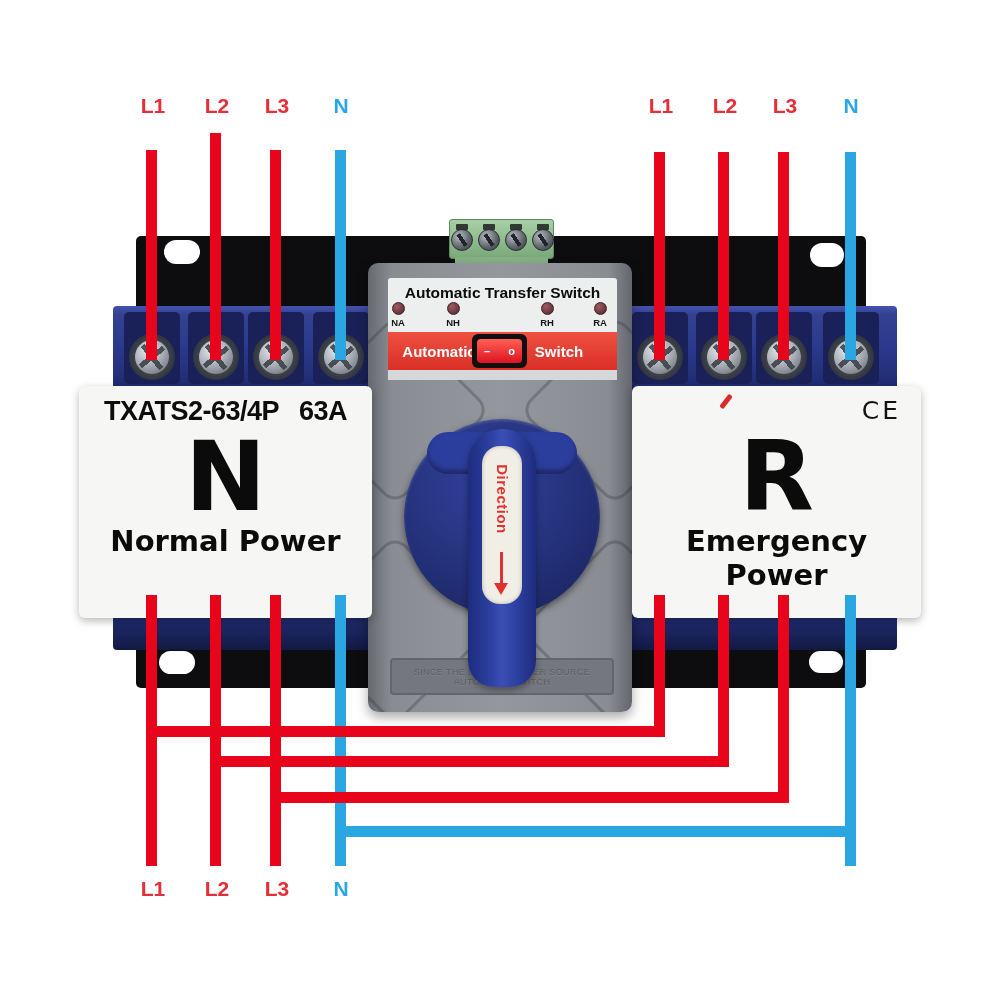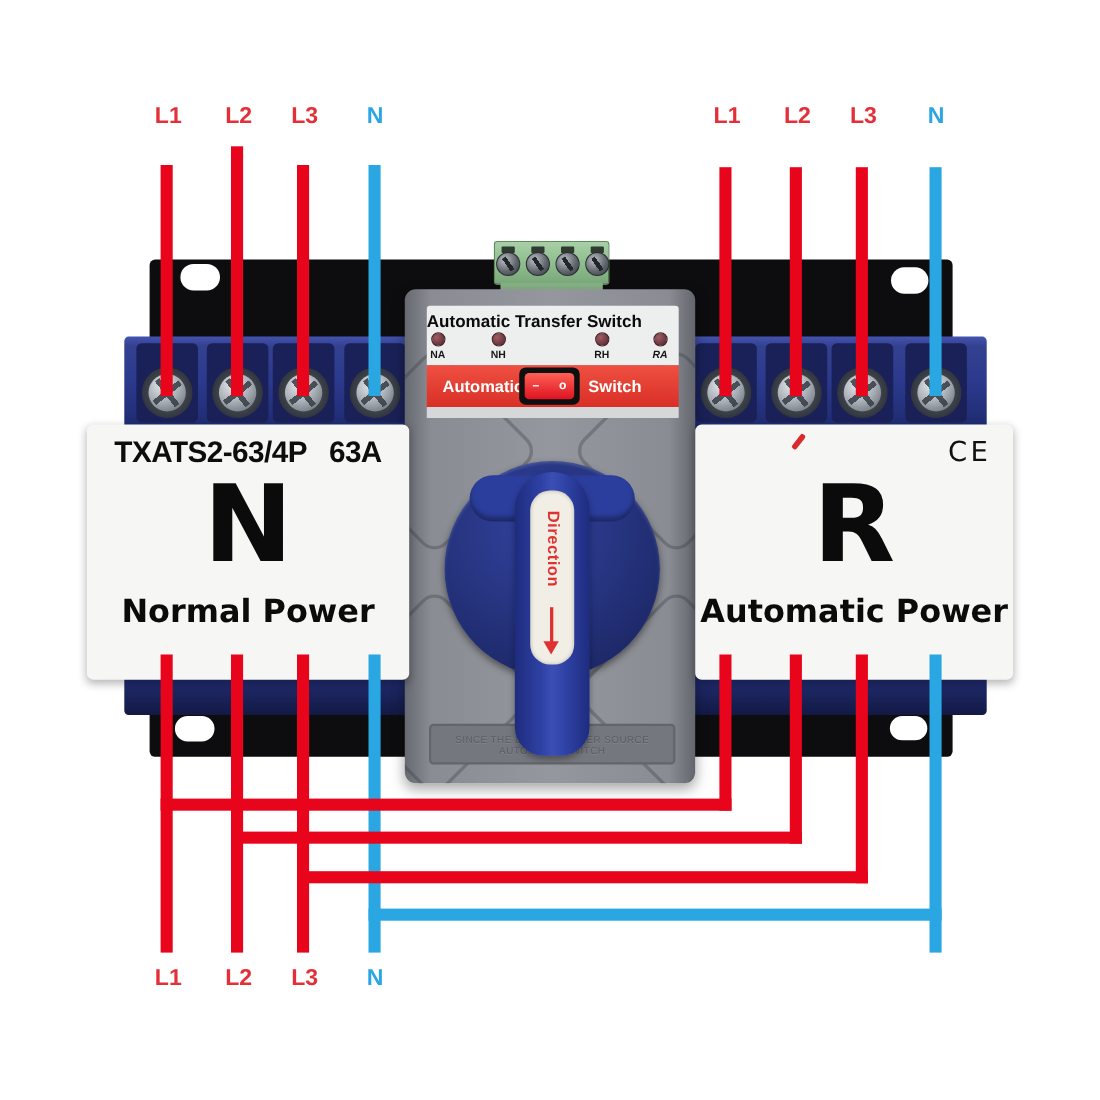--- a/index.html
+++ b/index.html
@@ -44,21 +44,21 @@
           background:radial-gradient(circle at 35% 32%,#b9bfc4,#62686e 55%,#35393f);border:1px solid #2b2f34;box-sizing:border-box;}
   .gscrew::after{content:"";position:absolute;inset:3px;border-radius:50%;
           background:linear-gradient(55deg,transparent 40%,#22262a 40%,#22262a 60%,transparent 60%);}
 
   
   .module{position:absolute;left:368px;top:263px;width:264px;height:449px;border-radius:10px;z-index:5;overflow:hidden;
           background:linear-gradient(90deg,#66696f 0%,#898c92 9%,#94979d 50%,#898c92 91%,#63666c 100%);
           box-shadow:0 5px 12px rgba(0,0,0,.35);}
   .groove{position:absolute;width:130px;height:130px;border:3px solid rgba(52,55,62,.32);border-radius:16px;transform:rotate(45deg);}
   .ctrl-white{position:absolute;left:20px;top:15px;width:229px;height:54px;background:#edefef;border-radius:3px 3px 0 0;}
-  .ctrl-title{position:absolute;top:6px;left:0;width:100%;font-size:15.5px;font-weight:700;color:#0b0b0b;}
+  .ctrl-title{position:absolute;top:6px;left:0;width:100%;text-align:center;font-size:15.5px;font-weight:700;color:#0b0b0b;}
   .led{position:absolute;top:24px;width:13px;height:13px;border-radius:50%;
        background:radial-gradient(circle at 35% 32%,#a15b63,#6c3940 62%,#4c242b);border:1px solid #3f2127;box-sizing:border-box;}
   .led-label{position:absolute;top:39px;width:44px;text-align:center;font-size:9.5px;font-weight:700;color:#161616;}
   .ctrl-red{position:absolute;left:20px;top:69px;width:229px;height:38px;background:linear-gradient(180deg,#ef5042,#d92f26);}
   .mode{position:absolute;top:11px;width:90px;text-align:center;color:#ffffff;font-size:15px;font-weight:700;}
   .rocker{position:absolute;left:84px;top:2px;width:55px;height:34px;background:#0f0f10;border-radius:6px;}
   .rocker-inner{position:absolute;left:5px;top:5px;width:45px;height:24px;border-radius:4px;
         background:linear-gradient(180deg,#ff6154,#dd1322);display:flex;align-items:center;justify-content:space-between;
         padding:0 7px;box-sizing:border-box;color:#fff;font-size:11px;font-weight:700;}
   .ctrl-strip{position:absolute;left:20px;top:107px;width:229px;height:10px;background:#d5d7d9;}
@@ -83,21 +83,21 @@
 
   
   .sticker{position:absolute;top:386px;height:232px;background:#f6f6f4;border-radius:6px;z-index:6;
            box-shadow:0 3px 8px rgba(0,0,0,.28);}
   .sticker.left{left:79px;width:293px;}
   .sticker.right{left:632px;width:289px;}
   .model-row{position:absolute;top:10px;left:0;width:100%;display:flex;justify-content:center;gap:20px;
              font-size:27px;font-weight:700;color:#0d0d0d;letter-spacing:-.5px;}
   .big-letter{position:absolute;top:42px;left:0;width:100%;text-align:center;
               font-family:"DejaVu Sans",sans-serif;font-size:97px;font-weight:700;line-height:1;color:#0b0b0b;}
-  .caption{position:absolute;top:152px;left:0;width:100%;text-align:center;
+  .caption{position:absolute;top:138px;left:0;width:100%;text-align:center;
            font-family:"DejaVu Sans",sans-serif;font-size:29px;font-weight:700;color:#0b0b0b;}
   .brand{position:absolute;left:26px;top:4px;font-family:"DejaVu Sans",sans-serif;font-style:italic;font-weight:700;
          font-size:34px;color:#1b72c6;letter-spacing:1px;}
   .brand-accent{position:absolute;left:86px;top:13px;width:16px;height:5px;background:#d92b2b;border-radius:2px;
          transform:rotate(-52deg);}
   .ce-mark{position:absolute;right:20px;top:10px;font-family:"DejaVu Sans",sans-serif;font-size:25px;font-weight:500;
          letter-spacing:3px;color:#111;}
 </style>
 </head>
 <body>
@@ -162,21 +162,21 @@
 
     <div class="ctrl-white">
       <div class="ctrl-title">Automatic Transfer Switch</div>
       <div class="led" style="left:4px;"></div>
       <div class="led" style="left:59px;"></div>
       <div class="led" style="left:153px;"></div>
       <div class="led" style="left:206px;"></div>
       <div class="led-label" style="left:-12px;">NA</div>
       <div class="led-label" style="left:43px;">NH</div>
       <div class="led-label" style="left:137px;">RH</div>
-      <div class="led-label" style="left:190px;font-style:italic;">RA</div>
+      <div class="led-label" style="left:190px;">RA</div>
     </div>
 
     <div class="ctrl-red">
       <div class="mode" style="left:6px;">Automatic</div>
       <div class="mode" style="left:126px;">Switch</div>
       <div class="rocker">
         <div class="rocker-inner">
           <span>–</span>
           <span>o</span>
         </div>
@@ -200,21 +200,21 @@
       <span>63A</span>
     </div>
     <div class="big-letter">N</div>
     <div class="caption">Normal Power</div>
   </div>
 
   <div class="sticker right">
     <div class="brand-accent"></div>
     <div class="ce-mark">CE</div>
     <div class="big-letter">R</div>
-    <div class="caption">Automatic Power</div>
+    <div class="caption">Emergency Power</div>
   </div>
 
   <div class="wire v red" style="left:146px;top:150px;height:210px;"></div>
   <div class="wire v red" style="left:210px;top:133px;height:227px;"></div>
   <div class="wire v red" style="left:270px;top:150px;height:210px;"></div>
   <div class="wire v blue" style="left:335px;top:150px;height:210px;"></div>
   <div class="wire v red" style="left:654px;top:152px;height:208px;"></div>
   <div class="wire v red" style="left:718px;top:152px;height:208px;"></div>
   <div class="wire v red" style="left:778px;top:152px;height:208px;"></div>
   <div class="wire v blue" style="left:845px;top:152px;height:208px;"></div>

